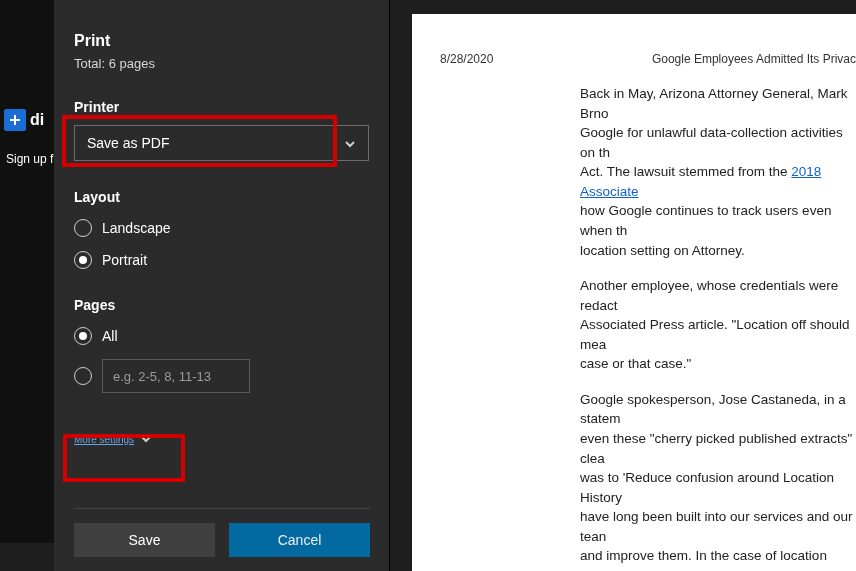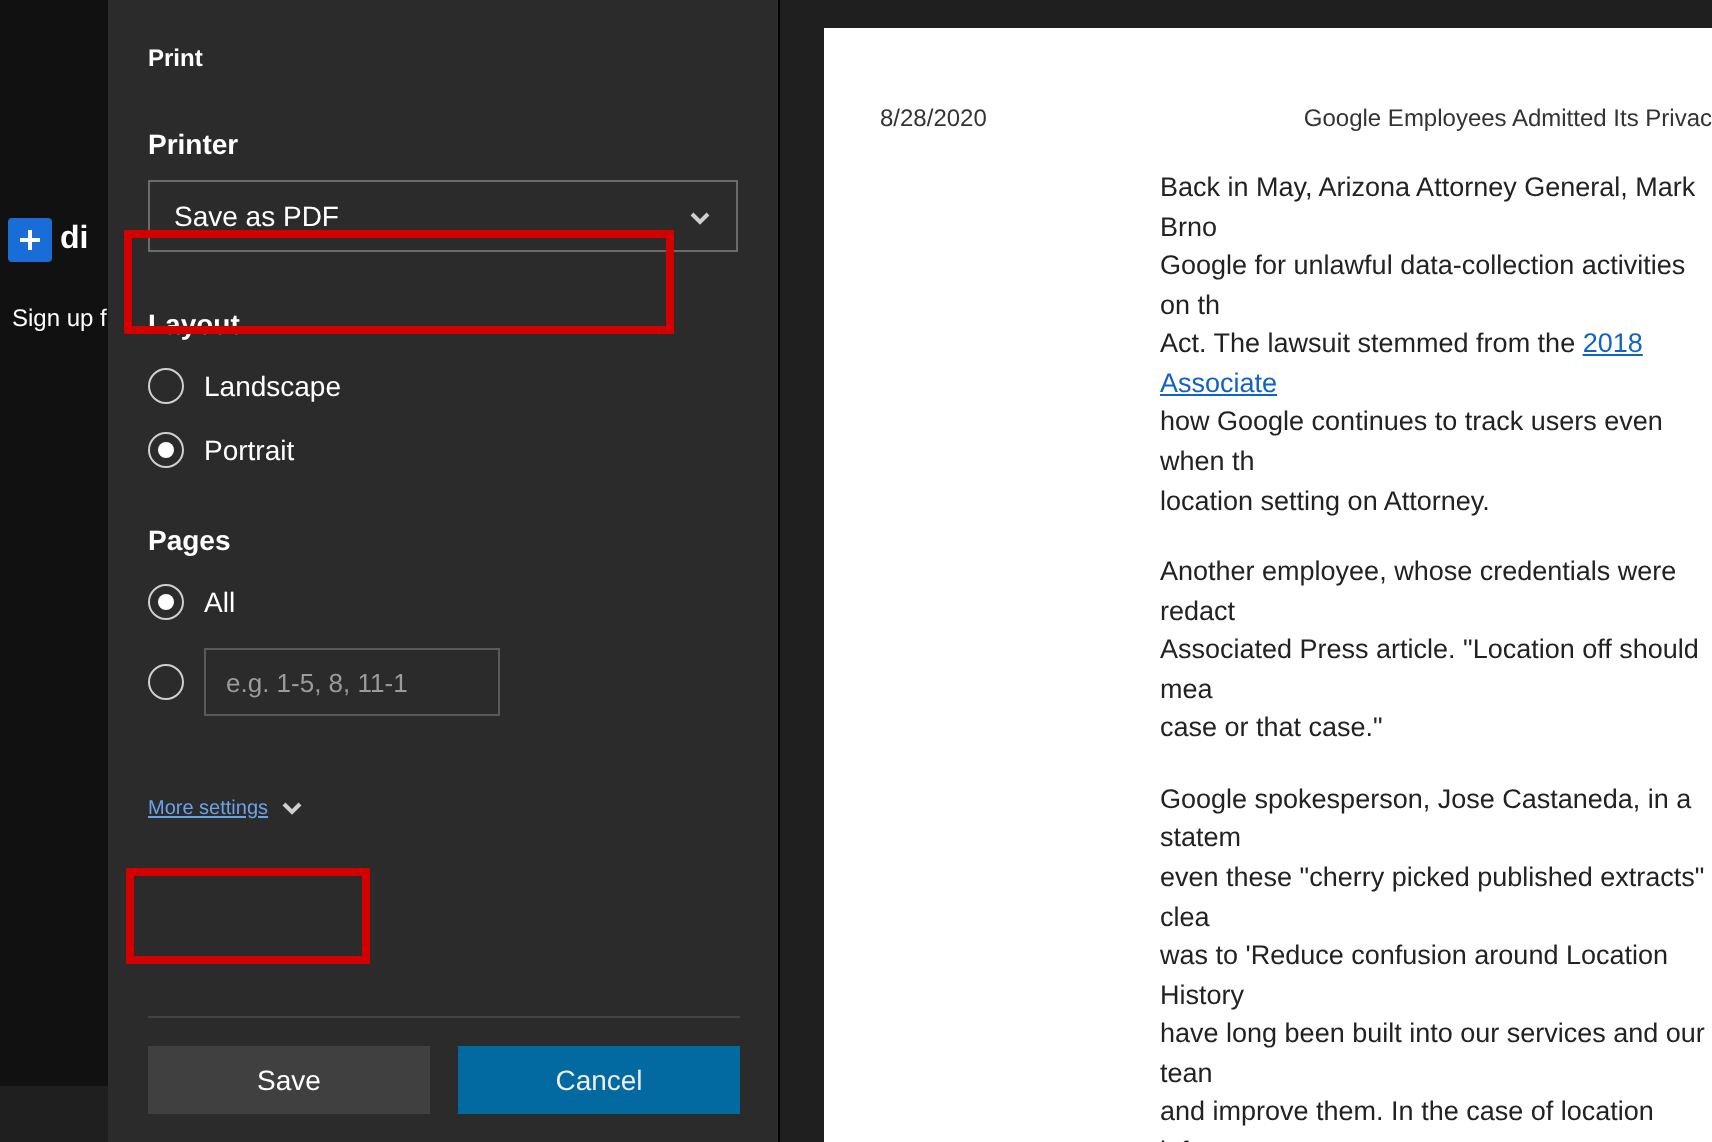--- a/index.html
+++ b/index.html
@@ -45,22 +45,22 @@
   }
   .print-panel {
     position: absolute;
     left: 54px; top: 0; width: 336px; height: 571px;
     background: #2b2b2b;
     border-right: 1px solid #000;
     z-index: 2;
     padding: 0 20px 0 20px;
   }
   .print-title {
-    font-size: 12px; font-weight: 600;
-    margin-top: 22px;
+    font-size: 16px; font-weight: 600;
+    margin-top: 32px;
   }
   .print-total {
     color: #d6d6d6; font-size: 13px; margin-top: 6px;
   }
   .section-label {
     font-size: 14px; font-weight: 600; margin-top: 28px;
   }
   .select-wrap {
     margin-top: 10px;
     height: 36px;
@@ -147,20 +147,21 @@
     <span class="badge-icon">
         <span class="badge-plus"></span>
       </span>
     <span>di</span>
   </div>
   <div class="signup-row">Sign up f</div>
 </div>
 
 <div class="print-panel">
   <div class="print-title">Print</div>
+  <div class="print-total">Total: 6 pages</div>
 
   <div class="section-label">Printer</div>
   <div class="select-wrap">
     <span>Save as PDF</span>
     <span class="chevron">
       <svg viewBox="0 0 12 12">
           <polyline points="2,4 6,8 10,4"></polyline>
         </svg>
     </span>
   </div>
@@ -175,21 +176,21 @@
     <span class="radio-label">Portrait</span>
   </div>
 
   <div class="section-label">Pages</div>
   <div class="radio-row">
     <span class="radio selected"></span>
     <span class="radio-label">All</span>
   </div>
   <div class="pages-input-row">
     <span class="radio"></span>
-    <span class="pages-input">e.g. 1-5, 8, 11-1</span>
+    <span class="pages-input">e.g. 2-5, 8, 11-13</span>
   </div>
 
   <div class="more-settings">
     <span>More settings</span>
     <span class="chevron">
       <svg viewBox="0 0 12 12">
           <polyline points="2,4 6,8 10,4"></polyline>
         </svg>
     </span>
   </div>

